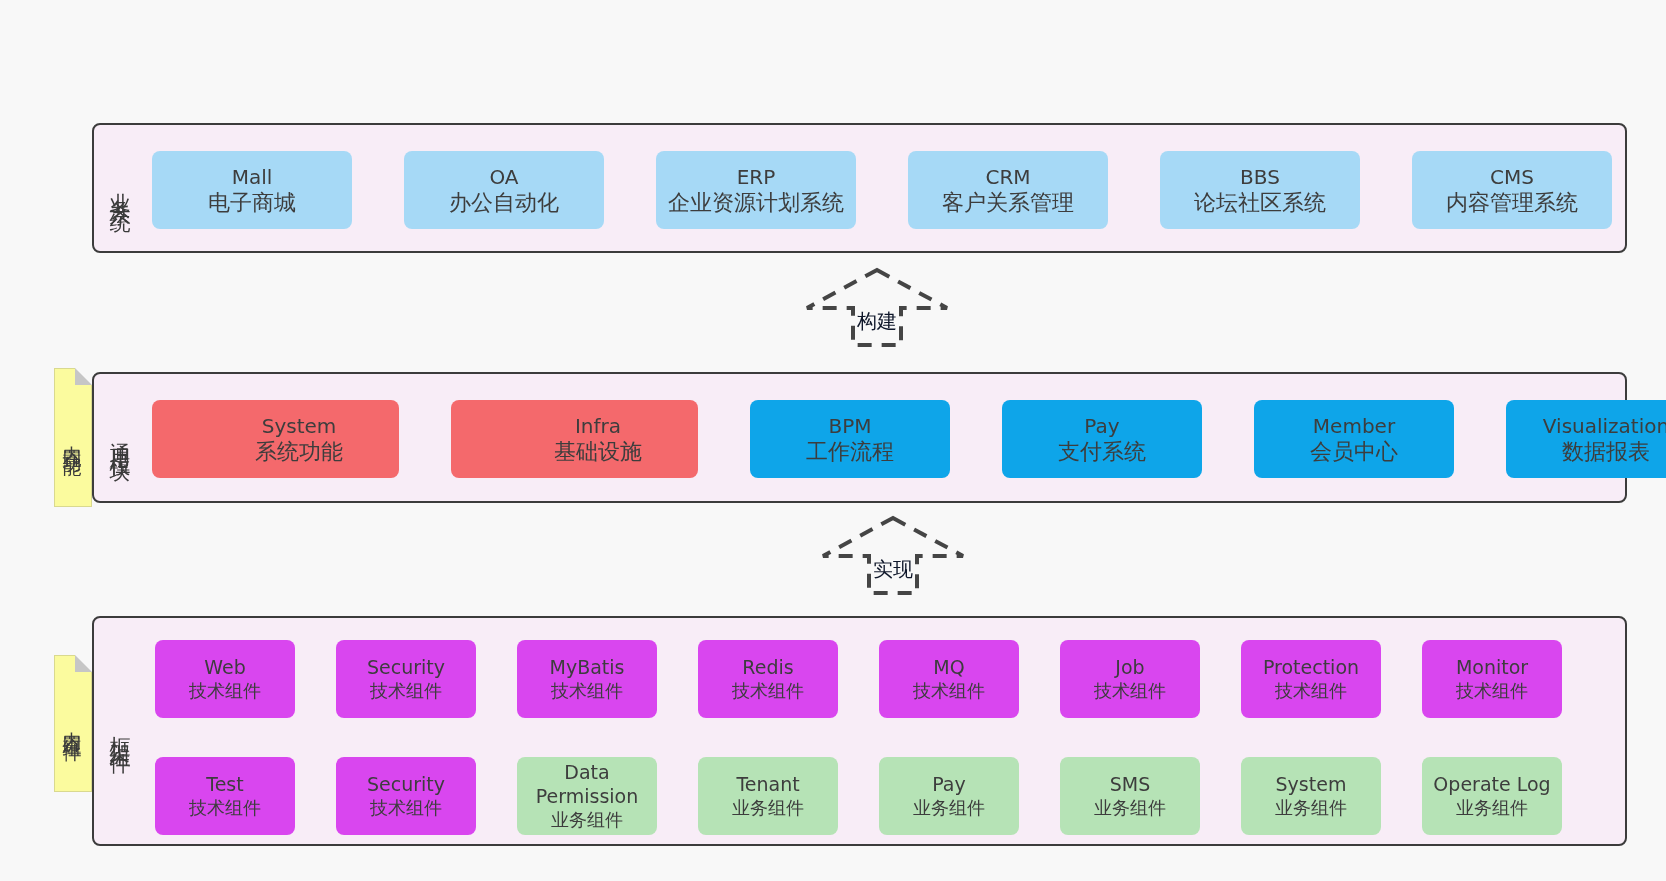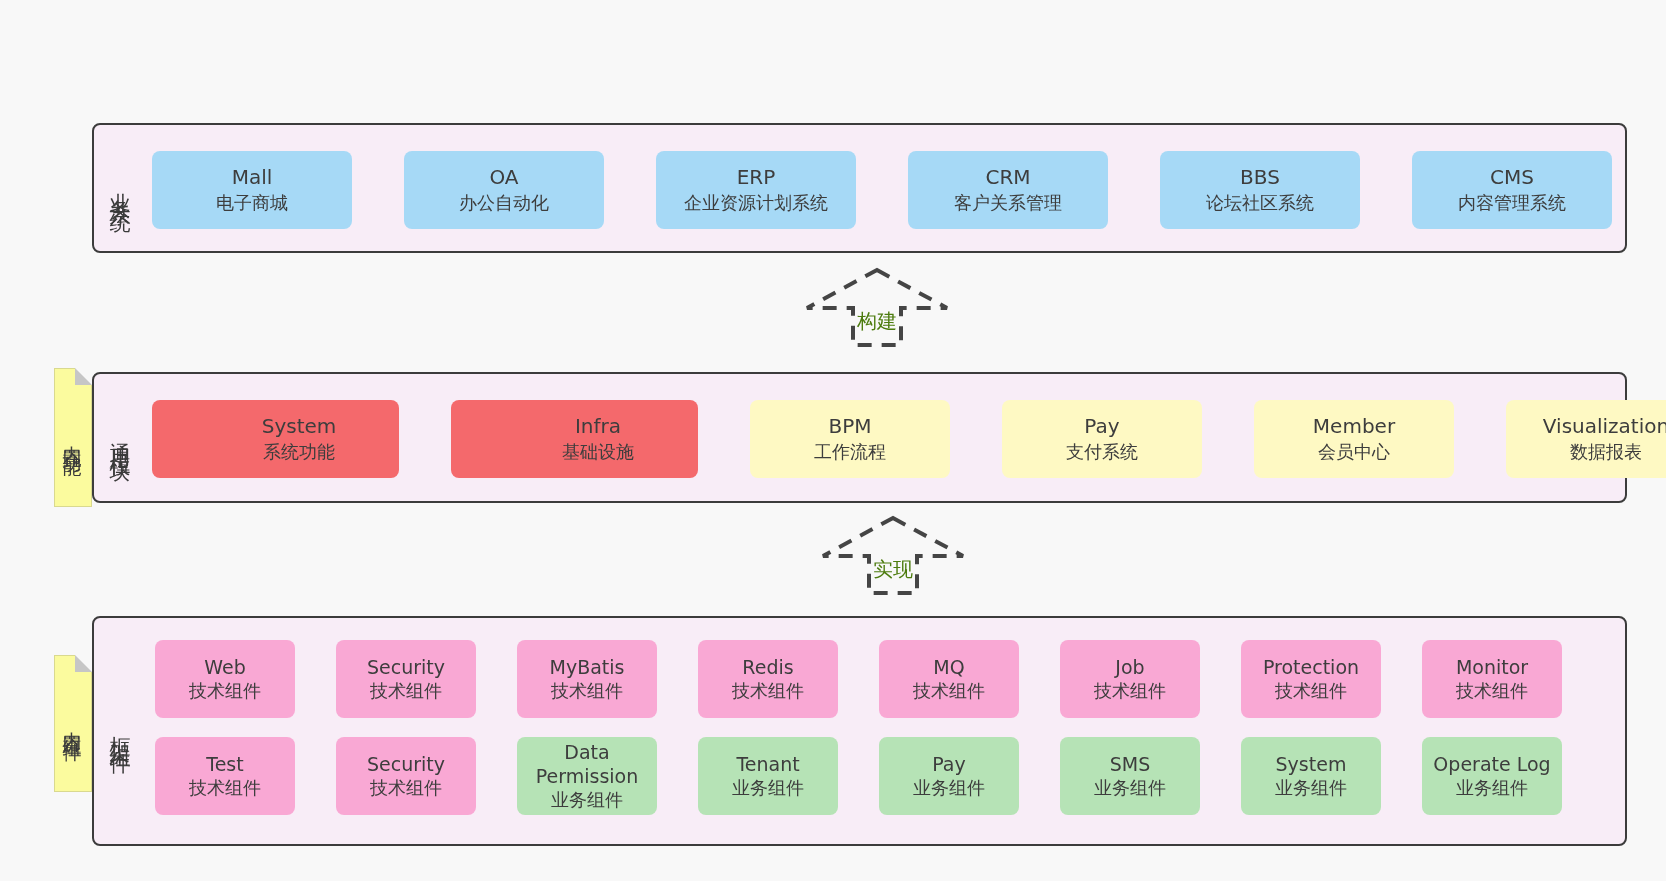--- a/index.html
+++ b/index.html
@@ -23,36 +23,36 @@
     display:flex;align-items:center;justify-content:center;
   }
   .v-label span{
     writing-mode:vertical-rl;text-orientation:upright;
     font-size:21px;letter-spacing:6px;color:#3a3a3a;white-space:nowrap;
   }
   .row{position:absolute;display:flex;}
   .row-wide{left:58px;top:26px;gap:52px;}
   .row-narrow{left:61px;gap:41px;}
   .row-1{top:22px;}
-  .row-2{top:119px;align-items:flex-end;}
+  .row-2{top:139px;align-items:flex-end;}
   
   .box{
     width:200px;height:78px;border-radius:8px;
     display:flex;flex-direction:column;align-items:center;justify-content:center;
     text-align:center;flex:0 0 auto;
   }
   .box .en{font-size:20px;line-height:25px;}
-  .box .zh{font-size:18px;line-height:25px;}
+  .box .zh{font-size:22px;line-height:25px;}
   .box-sm{width:140px;height:78px;}
   .box-sm .en{font-size:19px;line-height:24px;}
   .box-sm .zh{font-size:18px;line-height:24px;}
   .blue{background:#a6d9f6;}
   .red{background:#f4696c;padding-left:47px;}
-  .pink{background:#fef9c3;}
-  .green{background:#f9a8d4;}
+  .pink{background:#0ea5e9;}
+  .green{background:#d946ef;}
   .green-light{background:#b6e3b6;}
   
   .sticky{
     position:absolute;left:54px;width:38px;background:#fbfb9e;
     border:1px solid #d9d98f;box-sizing:border-box;z-index:1;
     display:flex;align-items:center;justify-content:center;
   }
   .sticky-mid{top:368px;height:139px;}
   .sticky-bot{top:655px;height:137px;}
   .sticky .tab-text{
@@ -61,21 +61,21 @@
   }
   .fold{
     position:absolute;top:-1px;right:-1px;width:0;height:0;
     border-left:17px solid #c6c6c6;border-top:17px solid #f8f8f8;
   }
   
   .arrow{position:absolute;width:144px;height:82px;z-index:0;}
   .arrow svg{display:block;}
   .arrow .arrow-label{
     position:absolute;left:50%;top:42px;transform:translateX(-50%);
-    background:#f8f8f8;padding:0 2px;font-size:20px;color:#4d7c0f;white-space:nowrap;
+    background:#f8f8f8;padding:0 2px;font-size:20px;color:#0f172a;white-space:nowrap;
   }
   .arrow-build{left:805px;top:266px;}
   .arrow-impl{left:821px;top:514px;}
 </style>
 </head>
 <body>
 
 <div class="canvas">
 
   <div class="sticky sticky-mid">

